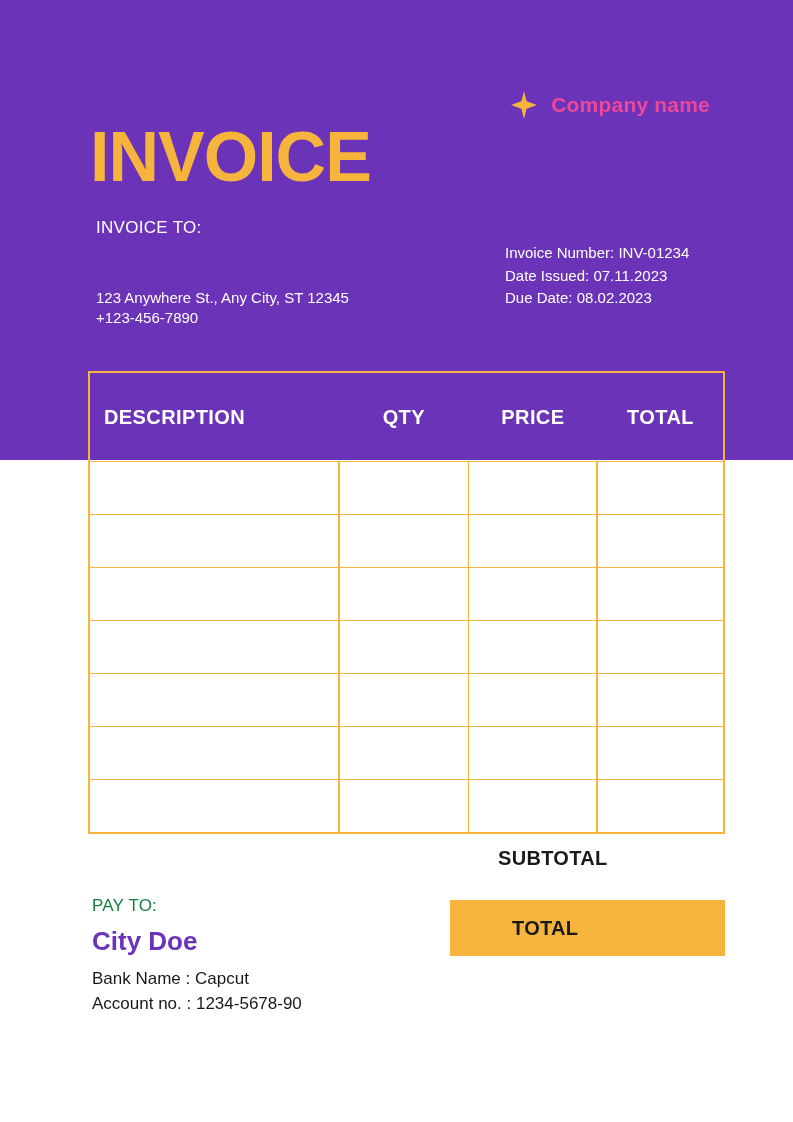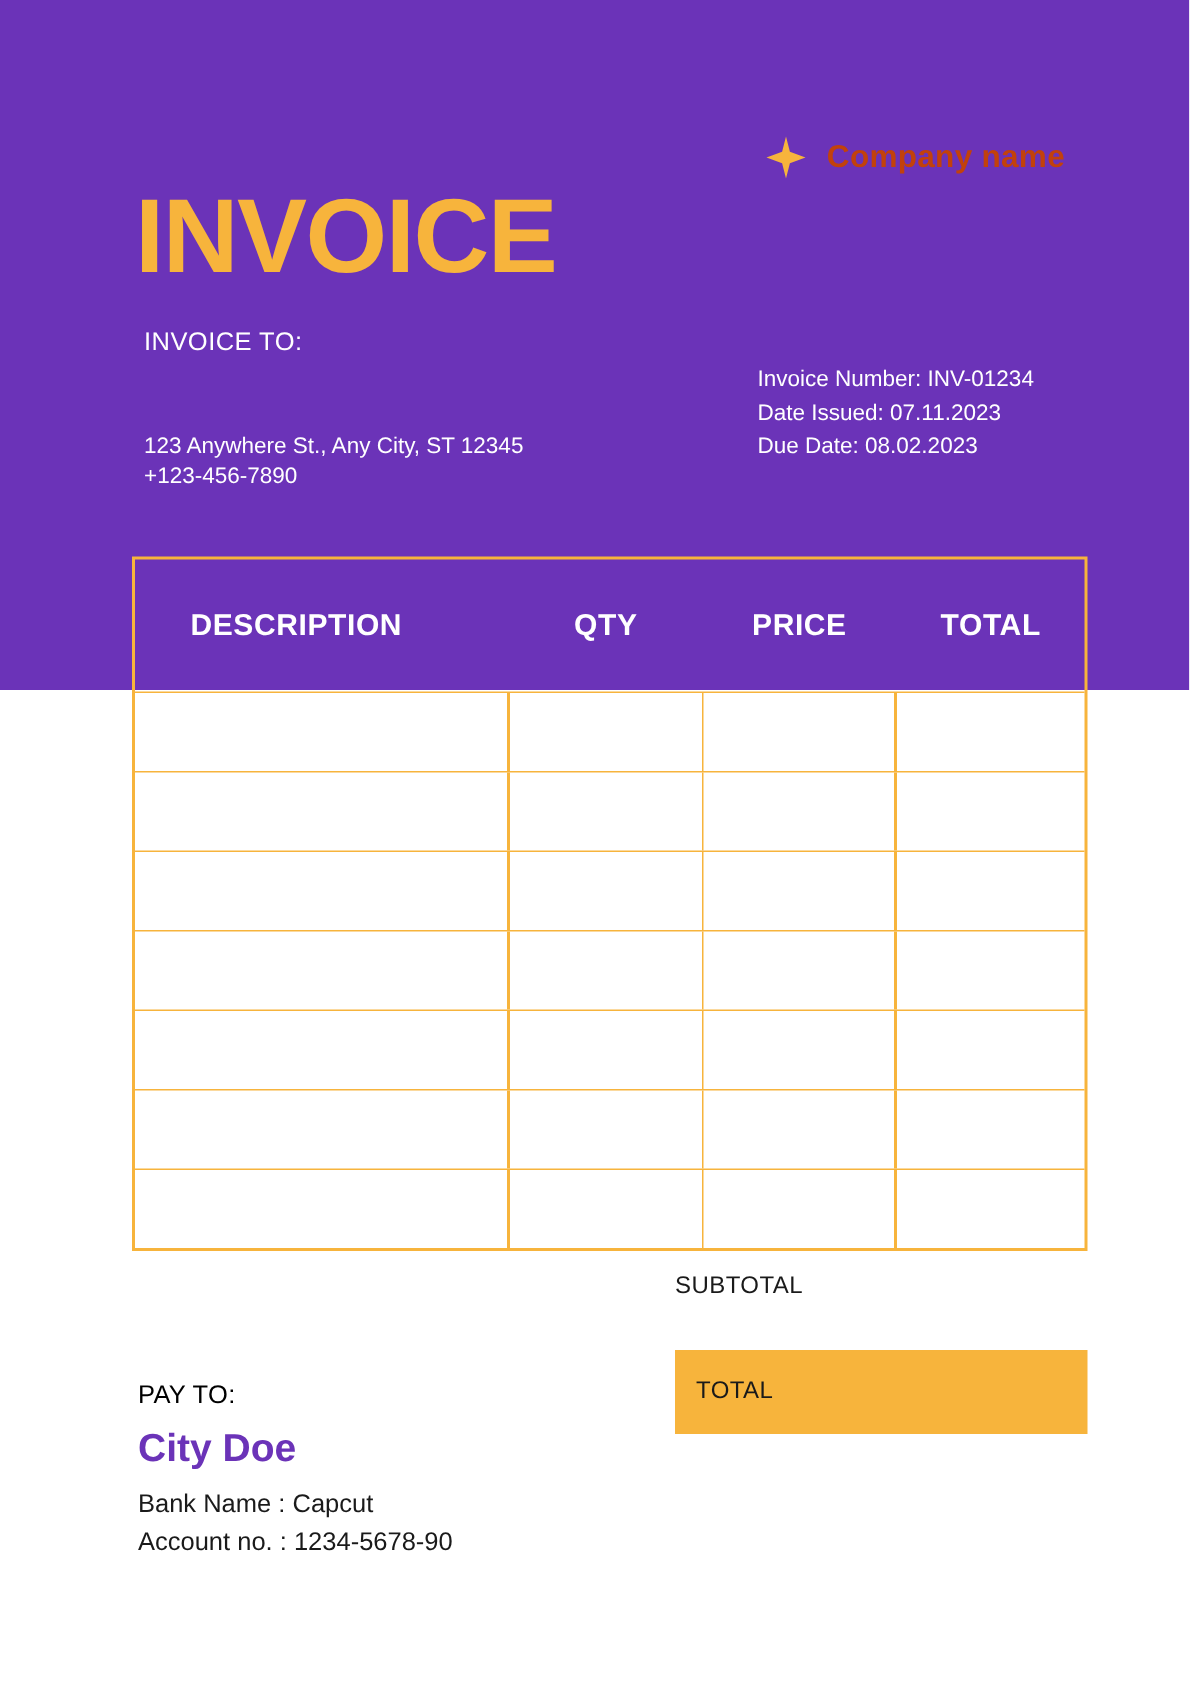--- a/index.html
+++ b/index.html
@@ -30,21 +30,21 @@
     top: 90px;
     display: flex;
     align-items: center;
     gap: 12px;
   }
   .spark {
     width: 30px; height: 30px;
     display: block;
   }
   .company-name {
-    color: #c2410c;
+    color: #ec4899;
     font-size: 21px;
     font-weight: bold;
     letter-spacing: 0.2px;
   }
   .invoice-title {
     position: absolute;
     left: 90px;
     top: 122px;
     color: #F7B43C;
     font-size: 70px;
@@ -97,21 +97,21 @@
     height: 88px;
     align-items: center;
     background: transparent;
   }
   .thead .cell {
     color: #ffffff;
     font-size: 20px;
     font-weight: bold;
     letter-spacing: 0.4px;
   }
-  .c-desc { width: 250px; padding-left: 37px; }
+  .c-desc { width: 250px; padding-left: 14px; }
   .c-qty  { width: 129px; text-align: center; }
   .c-price{ width: 128px; text-align: center; }
   .c-total{ width: 126px; text-align: center; }
   .trow {
     display: flex;
     height: 53px;
     border-top: 1.5px solid #F7B43C;
   }
   .trow .cell {
     font-size: 15px;
@@ -134,24 +134,25 @@
     top: 843px;
     width: 275px;
   }
   .total-row {
     display: flex;
     align-items: center;
     height: 30px;
     margin-bottom: 27px;
   }
   .total-row .label {
-    font-size: 16px;
-    font-weight: normal;
+    font-size: 20px;
+    font-weight: bold;
     color: #1a1a1a;
     letter-spacing: 0.3px;
+    margin-left: 48px;
   }
   .total-row .value {
     margin-left: auto;
     font-size: 16px;
     color: #1a1a1a;
     padding-right: 14px;
   }
   .total-row.highlight {
     background: #F7B43C;
     height: 56px;
@@ -159,23 +160,22 @@
     margin-bottom: 0;
   }
   
   .payto {
     position: absolute;
     left: 92px;
     top: 896px;
   }
   .payto-label {
     font-size: 17px;
-    color: #000000;
+    color: #15803d;
     letter-spacing: 0.2px;
-    margin-top: 24px;
   }
   .payto-name {
     margin-top: 10px;
     font-size: 26px;
     font-weight: bold;
     color: #6B33B8;
   }
   .payto-lines {
     margin-top: 10px;
     font-size: 17px;

